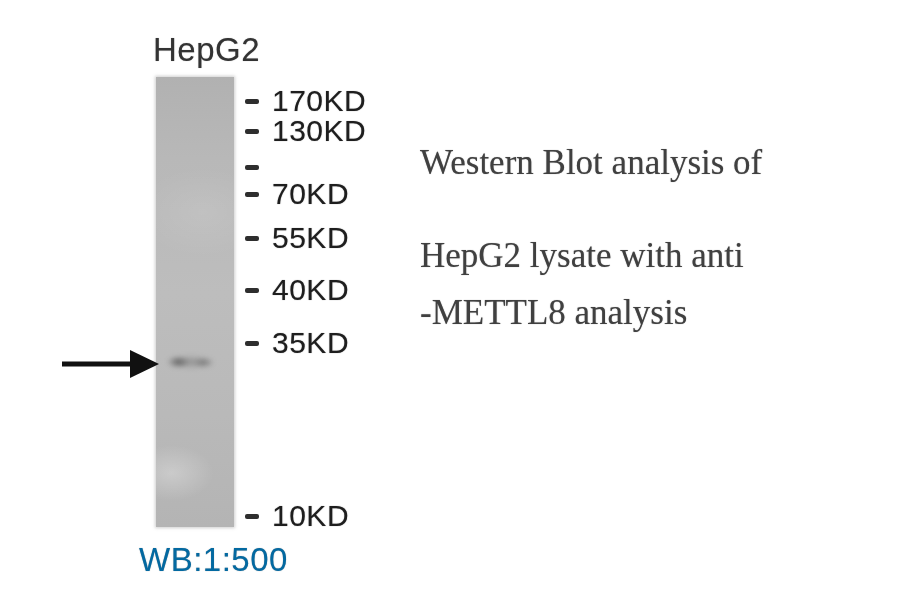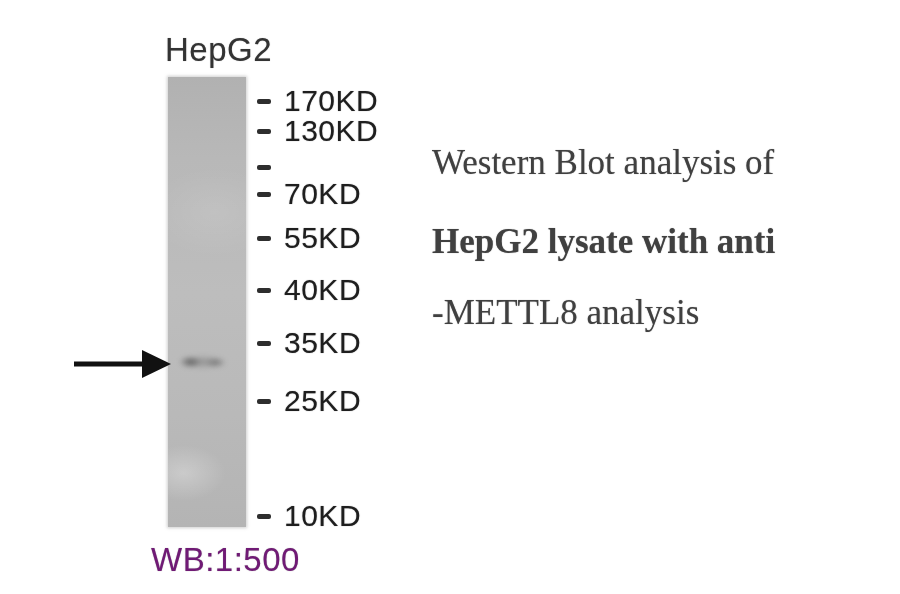--- a/index.html
+++ b/index.html
@@ -6,21 +6,20 @@
   body {
     width: 900px; height: 594px;
     background: #ffffff;
     font-family: "Liberation Sans", sans-serif;
     overflow: hidden;
   }
   .figure {
     position: relative;
     width: 864px; height: 594px;
     background: #ffffff;
-    margin-left: 12px;
   }
 
   
   .lane-label {
     position: absolute;
     left: 153px; top: 31px;
     font-size: 33px;
     color: #333333;
     letter-spacing: 0.5px;
     text-shadow: 0 0 1px rgba(60,60,60,0.45);
@@ -84,29 +83,29 @@
   .caption-line {
     position: absolute;
     left: 420px;
     font-family: "Liberation Serif", serif;
     font-size: 35px;
     color: #404040;
     text-shadow: 0 0 1px rgba(30,30,30,0.45);
     white-space: nowrap;
   }
   .caption-line-1 { top: 143px; }
-  .caption-line-2 { top: 222px; font-weight: bold; }
+  .caption-line-2 { top: 236px; }
   .caption-line-3 { top: 293px; }
 
   
   .wb-dilution {
     position: absolute;
     left: 139px; top: 541px;
     font-size: 33px;
-    color: #701a75;
+    color: #0369a1;
     letter-spacing: 0.5px;
     text-shadow: 0 0 1px rgba(60,60,60,0.45);
   }
 </style>
 </head>
 <body>
 
 <div class="figure">
 
   <div class="lane-label">HepG2</div>
@@ -140,24 +139,20 @@
     <span class="marker-label">55KD</span>
   </div>
   <div class="marker-row" style="top:272px">
     <span class="tick-mark"></span>
     <span class="marker-label">40KD</span>
   </div>
   <div class="marker-row" style="top:325px">
     <span class="tick-mark"></span>
     <span class="marker-label">35KD</span>
   </div>
-  <div class="marker-row" style="top:383px">
-    <span class="tick-mark"></span>
-    <span class="marker-label">25KD</span>
-  </div>
   <div class="marker-row" style="top:498px">
     <span class="tick-mark"></span>
     <span class="marker-label">10KD</span>
   </div>
 
   <div>
     <div class="caption-line caption-line-1">Western Blot analysis of</div>
     <div class="caption-line caption-line-2">HepG2 lysate with anti</div>
     <div class="caption-line caption-line-3">-METTL8 analysis</div>
   </div>

